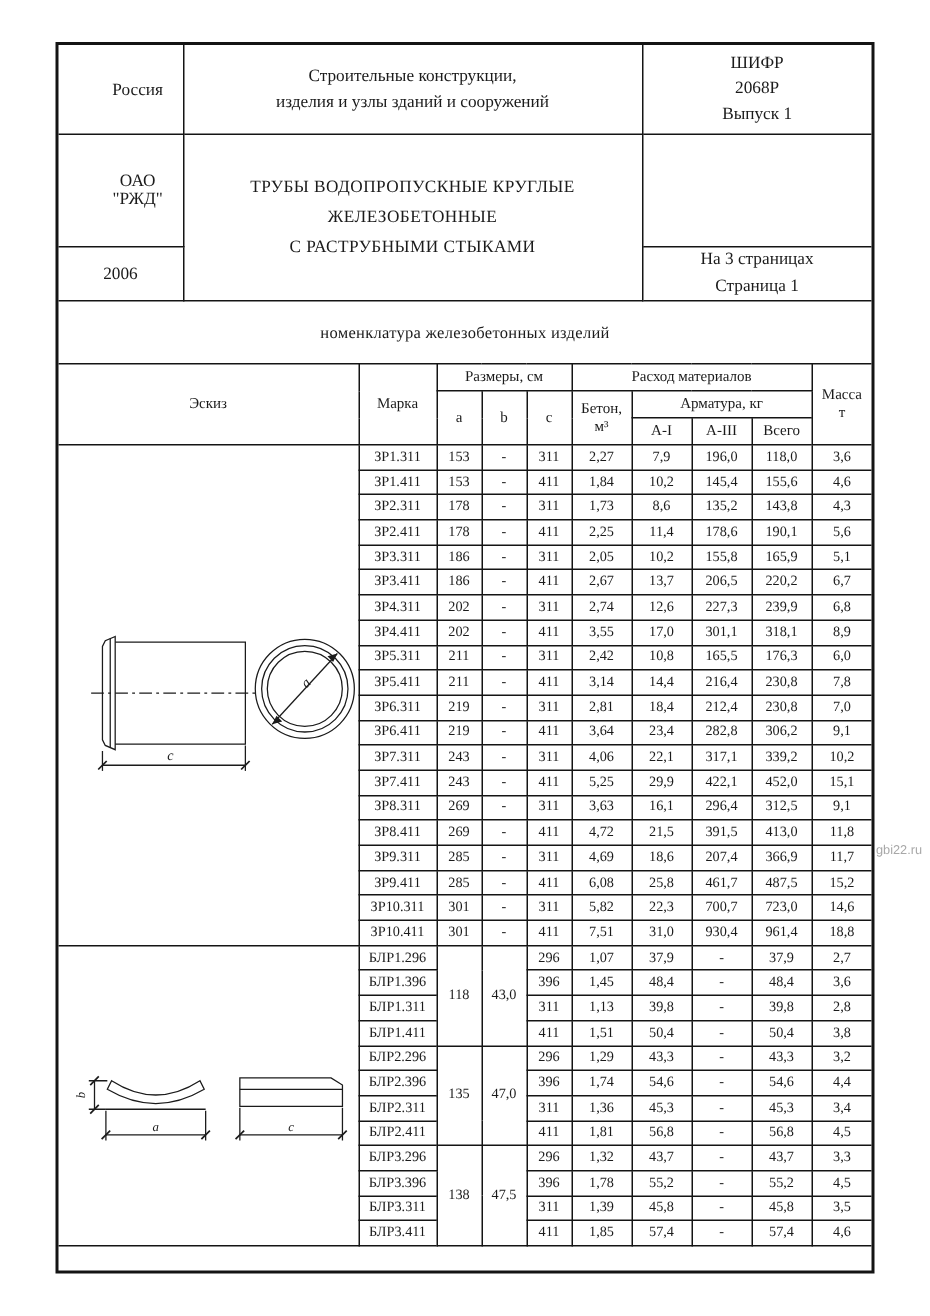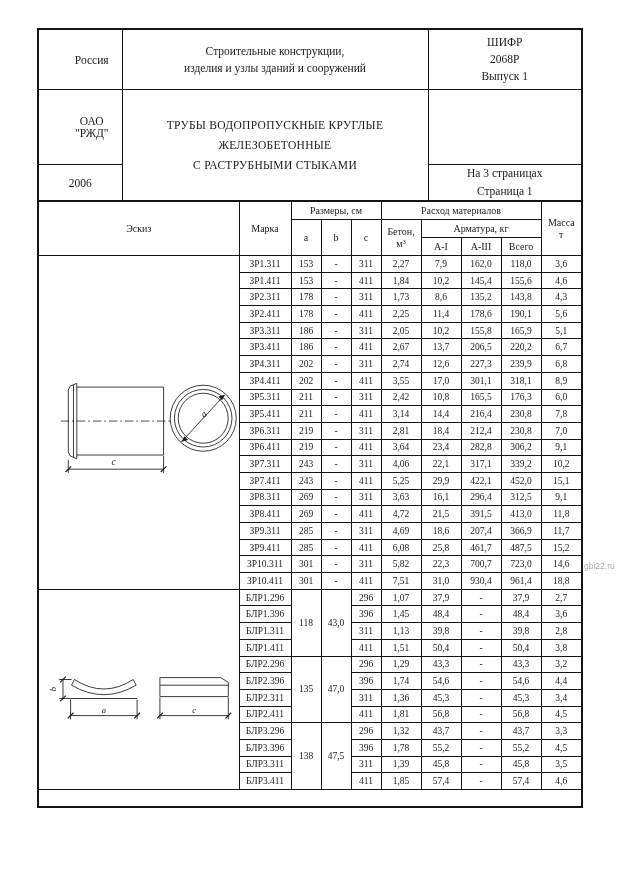--- a/index.html
+++ b/index.html
@@ -85,20 +85,21 @@
     <tr class="r3">
       <td class="cell-year">2006</td>
       <td class="cell-pages">
         <div>На 3 страницах</div>
         <div>Страница 1</div>
       </td>
     </tr>
   </tbody>
     </table>
 
+  <div class="nomenclature">номенклатура железобетонных изделий</div>
 
   <table class="maintable">
     <colgroup>
       <col style="width:200px">
         <col style="width:52px">
         <col style="width:30px">
         <col style="width:30px">
         <col style="width:30px">
       <col style="width:40px">
         <col style="width:40px">
@@ -157,21 +158,21 @@
     <path d="M196,32 l-7,2 4,4 z" fill="#1b1b1b" stroke="none"></path>
     <text x="176" y="55" font-size="10" font-style="italic" stroke="none" fill="#1b1b1b" text-anchor="middle" transform="rotate(-45 176 55)">a</text>
   </svg>
 </td>
           <td class="marka">ЗР1.311</td>
           <td>153</td>
           <td>-</td>
           <td>311</td>
           <td>2,27</td>
           <td>7,9</td>
-          <td>162,0</td>
+          <td>196,0</td>
           <td>118,0</td>
           <td>3,6</td>
         </tr>
         <tr>
           <td class="marka">ЗР1.411</td>
           <td>153</td>
           <td>-</td>
           <td>411</td>
           <td>1,84</td>
           <td>10,2</td>

